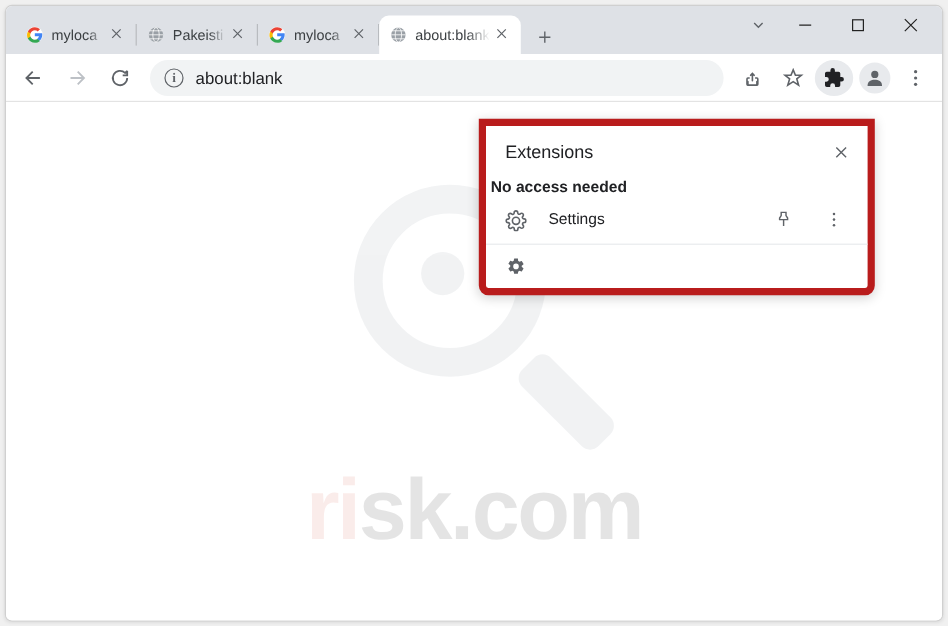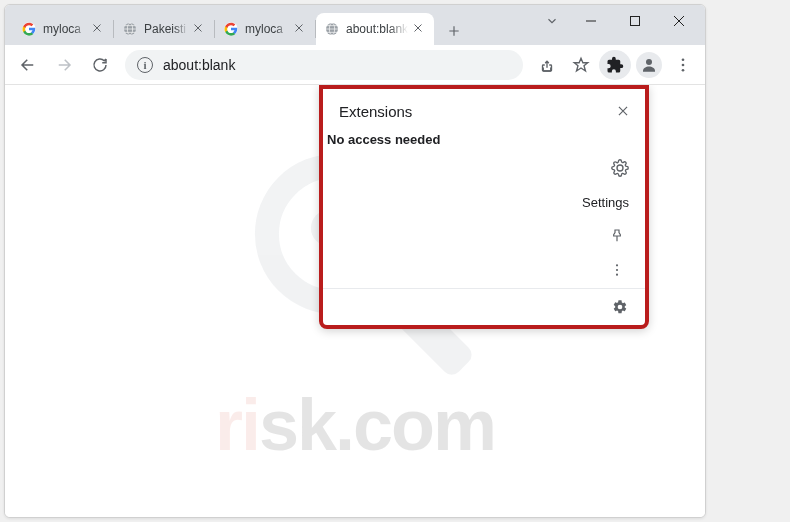--- a/index.html
+++ b/index.html
@@ -1,17 +1,17 @@
 <!DOCTYPE html>
 <html><head>
 <meta charset="utf-8">
 <style>
   * { box-sizing: border-box; margin: 0; padding: 0; font-family: "Segoe UI", Arial, sans-serif; }
   body { width: 790px; height: 522px; background: #f0f0f0; position: relative; overflow: hidden; }
-  .frame { position: absolute; left: 4px; top: 4px; width: 702px; height: 514px; background: #fff; border: 1px solid #d0d0d0; border-radius: 6px; overflow: hidden; box-shadow: 0 1px 3px rgba(0,0,0,0.08);}
+  .frame { position: absolute; left: 4px; top: 4px; width: 782px; height: 514px; background: #fff; border: 1px solid #d0d0d0; border-radius: 6px; overflow: hidden; box-shadow: 0 1px 3px rgba(0,0,0,0.08);}
   
   
   .titlebar { height: 40px; background: #dee1e6; display: flex; align-items: flex-start; position: relative; }
   .tabs { display: flex; align-items: flex-end; height: 40px; padding-left: 8px; flex: 1; }
   .tab { display: flex; align-items: center; height: 32px; margin-top: 8px; padding: 0 8px; font-size: 12px; color: #3c4043; max-width: 120px; min-width: 100px; position: relative; border-radius: 8px 8px 0 0; cursor: default;}
   .tab.active { background: #fff; }
   .tab .favicon { width: 16px; height: 16px; margin-right: 6px; flex-shrink: 0; display:flex; align-items:center; justify-content:center;}
   .tab .label { white-space: nowrap; overflow: hidden; text-overflow: clip; flex: 1; mask-image: linear-gradient(to right, #000 70%, transparent 100%); -webkit-mask-image: linear-gradient(to right, #000 70%, transparent 100%);}
   .tab .close { width: 14px; height: 14px; margin-left: 4px; color: #5f6368; flex-shrink:0;}
   .tab-sep { width:1px; height:18px; background:#b8bbbf; align-self:center; margin-top:8px;}
@@ -38,27 +38,27 @@
   
   .wm { position:absolute; left:50%; top:52%; transform:translate(-50%,-50%); text-align:center; pointer-events:none; opacity:0.10;}
   .wm-glass { width:220px; height:220px; margin:0 auto 10px; position:relative;}
   .wm-circle { width:160px; height:160px; border:24px solid #7c8894; border-radius:50%; position:absolute; left:10px; top:0;}
   .wm-dot { width:36px; height:36px; background:#7c8894; border-radius:50%; position:absolute; left:66px; top:56px;}
   .wm-handle { width:34px; height:90px; background:#7c8894; position:absolute; right:16px; bottom:-6px; transform:rotate(-45deg); border-radius:10px;}
   .wm-text { font-size:72px; font-weight:600; color:#000; letter-spacing:-2px; position:relative;}
   .wm-text .ri { color:#d94b3a;}
   
   
-  .popup { position:absolute; right:56px; top:0; width: 330px; background:#fff; border:4px solid #b91c1c; border-radius: 0 0 8px 8px; box-shadow: 0 2px 10px rgba(0,0,0,0.18); z-index:10;}
+  .popup { position:absolute; right:56px; top:14px; width: 330px; background:#fff; border:6px solid #b91c1c; border-radius: 0 0 8px 8px; box-shadow: 0 2px 10px rgba(0,0,0,0.18); z-index:10;}
   .popup-head { padding: 14px 16px 8px; position:relative;}
   .popup-title { font-size:15px; color:#202124;}
   .popup-close { position:absolute; right:10px; top:10px; width:24px; height:24px; display:flex; align-items:center; justify-content:center; color:#5f6368; border-radius:50%;}
   .popup-sub { padding: 4px 4px 2px; font-size:13px; font-weight:600; color:#202124;}
   .popup-desc { padding: 2px 16px 14px; font-size:13px; color:#5f6368; line-height:1.5;}
-  .popup-row { display:flex; align-items:flex-end; padding: 10px 16px; font-size:13px; color:#202124; gap:18px;flex-direction:column;}
+  .popup-row { display:flex; align-items:flex-start; padding: 10px 16px; font-size:13px; color:#202124; gap:18px;}
   .popup-row .ricon { width:18px; display:flex; justify-content:center; color:#5f6368;}
   .popup-row .rlabel { flex:1;}
   .popup-row .raction { width:24px; display:flex; justify-content:center; color:#5f6368;}
   .popup-divider { height:1px; background:#e8eaed;}
   
   svg { display:block; }
 </style>
 </head>
 <body>
 

